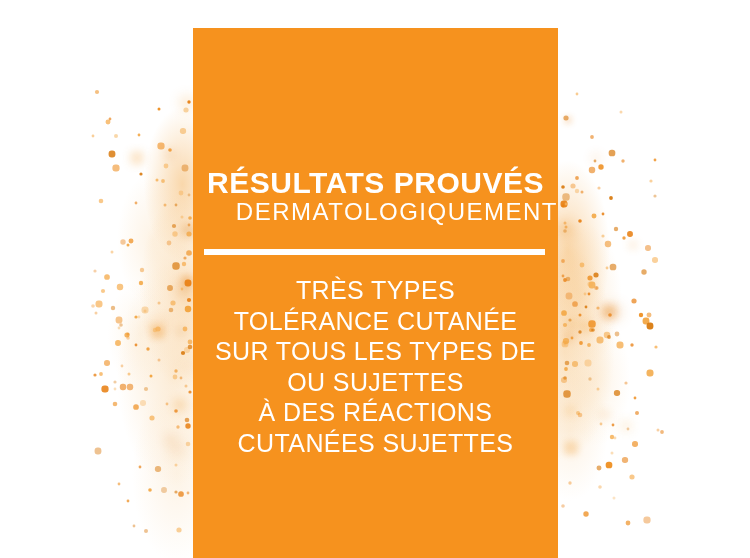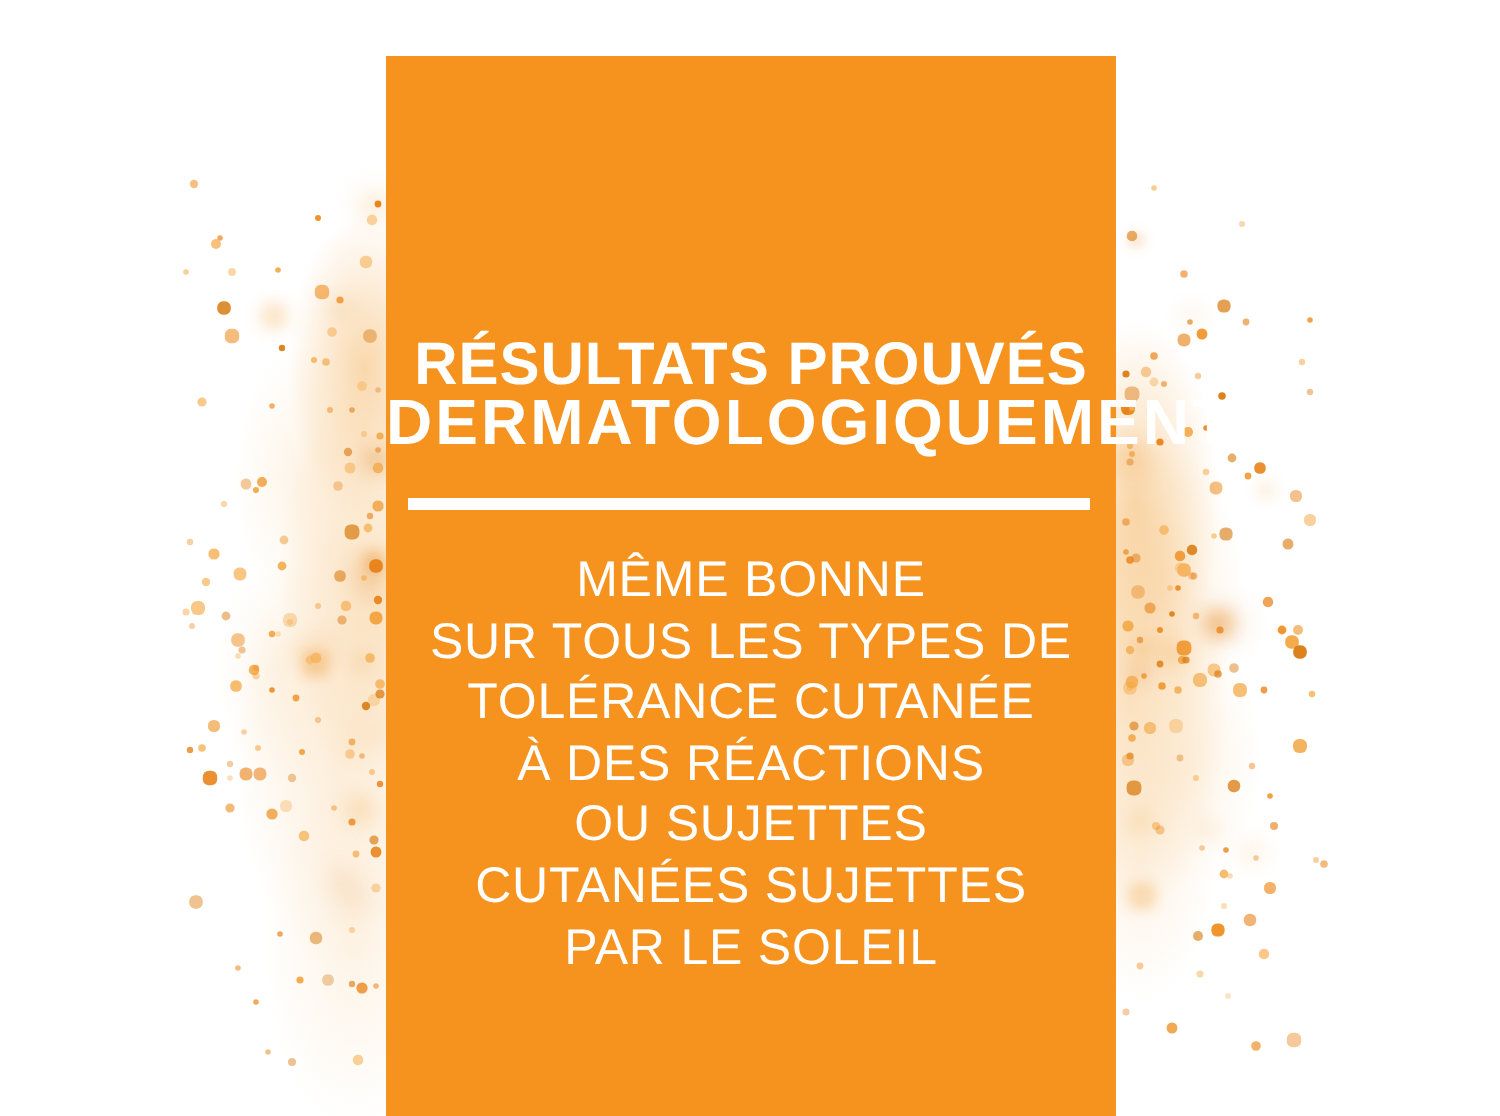--- a/index.html
+++ b/index.html
@@ -40,21 +40,21 @@
     background:var(--orange,#F6921E);
     color:var(--text,#ffffff);
   }
   .h1{
     position:absolute;top:139px;left:0;right:0;
     text-align:center;font-weight:bold;font-size:30px;line-height:32px;
     letter-spacing:0.5px;white-space:nowrap;
   }
   .h2{
     position:absolute;top:171px;left:0;right:0;
-    text-align:left;font-weight:bold;font-size:32px;line-height:25px;
+    text-align:right;font-weight:normal;font-size:24px;line-height:25px;
     letter-spacing:1.5px;white-space:nowrap;
   }
   .rule{
     position:absolute;top:221px;left:11px;right:13px;height:6px;
     background:var(--rule,#ffffff);
   }
   .claims{
     position:absolute;top:247px;left:0;right:0;
     text-align:center;font-size:25px;line-height:30.6px;
     font-weight:normal;letter-spacing:0.4px;
@@ -68,22 +68,21 @@
   <div class="splatter left"></div>
   <div class="splatter right"></div>
   <div class="dots" id="dots-left" style="box-shadow: rgba(246, 178, 90, 0.76) 151px 389px 0px 1.6px, rgba(238, 142, 31, 0.95) 158px 80px 0px 0.5px, rgba(242, 163, 60, 0.89) 135px 288px 0px 0.6px, rgba(217, 123, 16, 0.38) 114px 353px 0px 0.6px, rgba(238, 142, 31, 0.74) 127px 472px 0px 0.4px, rgba(238, 142, 31, 0.66) 188px 224px 0px 1.8px, rgba(246, 178, 90, 0.86) 189px 313px 0px 1.4px, rgba(217, 123, 16, 0.43) 120px 296px 0px 0.8px, rgba(242, 163, 60, 0.44) 115px 107px 0px 1px, rgba(246, 178, 90, 0.7) 100px 172px 0px 1.3px, rgba(238, 142, 31, 0.4) 121px 337px 0px 0.4px, rgba(238, 142, 31, 0.6) 106px 334px 0px 2px, rgba(232, 127, 18, 0.95) 188px 73px 0px 0.7px, rgba(232, 127, 18, 0.36) 168px 214px 0px 1.4px, rgba(246, 178, 90, 0.67) 128px 345px 0px 0.5px, rgba(238, 142, 31, 0.36) 127px 309px 0px 0.8px, rgba(217, 123, 16, 0.71) 175px 237px 0px 2.7px, rgba(242, 163, 60, 0.41) 187px 415px 0px 1.3px, rgba(246, 178, 90, 0.87) 117px 314px 0px 1.9px, rgba(217, 123, 16, 0.56) 175px 176px 0px 0.4px, rgba(232, 127, 18, 0.62) 135px 174px 0px 0.4px, rgba(246, 178, 90, 0.72) 98px 275px 0px 2.5px, rgba(238, 142, 31, 0.41) 158px 274px 0px 0.5px, rgba(246, 178, 90, 0.52) 175px 436px 0px 0.5px, rgba(232, 127, 18, 0.81) 135px 316px 0px 0.4px, rgba(242, 163, 60, 0.37) 144px 281px 0px 2.5px, rgba(246, 178, 90, 0.51) 181px 188px 0px 0.5px, rgba(217, 123, 16, 0.36) 188px 166px 0px 0.4px, rgba(246, 178, 90, 0.54) 111px 223px 0px 0.5px, rgba(246, 178, 90, 0.75) 172px 274px 0px 1.6px, rgba(217, 123, 16, 0.59) 169px 259px 0px 1.9px, rgba(232, 127, 18, 0.89) 188px 271px 0px 1.1px, rgba(238, 142, 31, 0.59) 118px 455px 0px 0.4px, rgba(217, 123, 16, 0.75) 189px 318px 0px 1.3px, rgba(238, 142, 31, 0.45) 141px 241px 0px 1.2px, rgba(242, 163, 60, 0.45) 185px 81px 0px 1.6px, rgba(242, 163, 60, 0.86) 138px 106px 0px 0.4px, rgba(238, 142, 31, 0.73) 130px 212px 0px 1.5px, rgba(242, 163, 60, 0.37) 118px 299px 0px 0.4px, rgba(246, 178, 90, 0.58) 174px 205px 0px 1.7px, rgba(242, 163, 60, 0.73) 188px 205px 0px 1.6px, rgba(246, 178, 90, 0.41) 114px 360px 0px 0.4px, rgba(232, 127, 18, 0.77) 94px 346px 0px 0.6px, rgba(238, 142, 31, 0.56) 96px 63px 0px 1.1px, rgba(232, 127, 18, 0.6) 184px 229px 0px 0.6px, rgba(246, 178, 90, 0.79) 181px 260px 0px 0.4px, rgba(246, 178, 90, 0.75) 119px 258px 0px 2.2px, rgba(217, 123, 16, 0.5) 170px 281px 0px 1.3px, rgba(246, 178, 90, 0.39) 142px 374px 0px 2px, rgba(246, 178, 90, 0.4) 144px 282px 0px 0.5px, rgba(246, 178, 90, 0.69) 102px 262px 0px 1.1px, rgba(246, 178, 90, 0.8) 183px 235px 0px 1.2px, rgba(217, 123, 16, 0.46) 133px 497px 0px 0.4px, rgba(238, 142, 31, 0.37) 92px 277px 0px 0.8px, rgba(238, 142, 31, 0.54) 177px 398px 0px 0.7px, rgba(238, 142, 31, 0.79) 169px 121px 0px 0.8px, rgba(238, 142, 31, 0.5) 127px 305px 0px 0.6px, rgba(238, 142, 31, 0.58) 115px 139px 0px 2.6px, rgba(217, 123, 16, 0.5) 112px 279px 0px 1.2px, rgba(242, 163, 60, 0.84) 140px 254px 0px 1.2px, rgba(242, 163, 60, 0.94) 187px 280px 0px 2.2px, rgba(238, 142, 31, 0.62) 175px 342px 0px 0.7px, rgba(232, 127, 18, 0.54) 187px 464px 0px 0.4px, rgba(246, 178, 90, 0.87) 184px 300px 0px 1.4px, rgba(217, 123, 16, 0.45) 145px 502px 0px 1px, rgba(242, 163, 60, 0.81) 189px 189px 0px 0.8px, rgba(217, 123, 16, 0.36) 163px 461px 0px 1.9px, rgba(217, 123, 16, 0.63) 175px 463px 0px 0.6px, rgba(246, 178, 90, 0.59) 165px 137px 0px 1.4px, rgba(232, 127, 18, 0.69) 139px 438px 0px 0.4px, rgba(217, 123, 16, 0.85) 111px 125px 0px 2.4px, rgba(217, 123, 16, 0.91) 140px 145px 0px 0.6px, rgba(238, 142, 31, 0.41) 95px 284px 0px 0.5px, rgba(242, 163, 60, 0.89) 149px 461px 0px 0.8px, rgba(232, 127, 18, 0.6) 122px 358px 0px 2.2px, rgba(238, 142, 31, 0.61) 160px 117px 0px 2.6px, rgba(246, 178, 90, 0.61) 178px 501px 0px 1.6px, rgba(232, 127, 18, 0.39) 158px 331px 0px 0.5px, rgba(238, 142, 31, 0.53) 164px 176px 0px 0.5px, rgba(242, 163, 60, 0.49) 182px 102px 0px 2.1px, rgba(246, 178, 90, 0.8) 100px 345px 0px 0.9px, rgba(232, 127, 18, 0.74) 180px 465px 0px 1.8px, rgba(217, 123, 16, 0.52) 157px 440px 0px 2.1px, rgba(217, 123, 16, 0.45) 184px 139px 0px 2.4px, rgba(246, 178, 90, 0.86) 156px 151px 0px 0.5px, rgba(242, 163, 60, 0.89) 127px 216px 0px 0.5px, rgba(232, 127, 18, 0.56) 129px 358px 0px 2.2px, rgba(246, 178, 90, 0.84) 106px 248px 0px 1.8px, rgba(246, 178, 90, 0.8) 157px 300px 0px 1.6px, rgba(217, 123, 16, 0.46) 97px 422px 0px 2.4px, rgba(217, 123, 16, 0.41) 145px 360px 0px 1.1px, rgba(242, 163, 60, 0.47) 174px 348px 0px 1.4px, rgba(238, 142, 31, 0.62) 114px 375px 0px 1.3px, rgba(232, 127, 18, 0.48) 180px 349px 0px 0.4px, rgba(217, 123, 16, 0.67) 186px 391px 0px 1.3px, rgba(246, 178, 90, 0.8) 107px 93px 0px 1.5px, rgba(246, 178, 90, 0.56) 154px 301px 0px 1.2px, rgba(238, 142, 31, 0.8) 147px 320px 0px 0.7px, rgba(242, 163, 60, 0.62) 162px 152px 0px 0.9px, rgba(232, 127, 18, 0.92) 187px 254px 0px 2.4px, rgba(232, 127, 18, 0.82) 189px 363px 0px 0.6px, rgba(232, 127, 18, 0.76) 175px 382px 0px 0.8px, rgba(242, 163, 60, 0.94) 150px 347px 0px 0.5px, rgba(246, 178, 90, 0.39) 186px 321px 0px 2px, rgba(217, 123, 16, 0.62) 173px 197px 0px 1.1px, rgba(246, 178, 90, 0.49) 180px 164px 0px 1.4px, rgba(238, 142, 31, 0.51) 118px 291px 0px 2.4px, rgba(246, 178, 90, 0.37) 138px 288px 0px 0.4px, rgba(232, 127, 18, 0.54) 188px 196px 0px 0.4px, rgba(232, 127, 18, 0.85) 187px 397px 0px 1.7px, rgba(232, 127, 18, 0.42) 122px 213px 0px 1.7px, rgba(246, 178, 90, 0.62) 92px 107px 0px 0.4px, rgba(217, 123, 16, 0.9) 182px 324px 0px 1.1px, rgba(232, 127, 18, 0.37) 94px 242px 0px 0.6px, rgba(238, 142, 31, 0.71) 135px 378px 0px 1.8px, rgba(238, 142, 31, 0.47) 166px 375px 0px 0.4px, rgba(232, 127, 18, 0.87) 104px 360px 0px 2.6px, rgba(238, 142, 31, 0.42) 185px 357px 0px 0.5px, rgba(242, 163, 60, 0.8) 126px 306px 0px 1.6px, rgba(232, 127, 18, 0.67) 109px 90px 0px 0.4px, rgba(238, 142, 31, 0.3) 157px 303px 6px 5.7px, rgba(232, 127, 18, 0.3) 186px 252px 6px 4.5px, rgba(217, 123, 16, 0.3) 187px 201px 9px 5.1px, rgba(238, 142, 31, 0.3) 161px 294px 12px 2.5px, rgba(217, 123, 16, 0.3) 169px 125px 10px 2.3px, rgba(246, 178, 90, 0.3) 186px 74px 12px 5.6px, rgba(217, 123, 16, 0.3) 169px 410px 12px 2.6px, rgba(217, 123, 16, 0.3) 183px 260px 12px 4.8px, rgba(217, 123, 16, 0.3) 176px 420px 14px 3.6px, rgba(246, 178, 90, 0.3) 151px 298px 11px 3.6px, rgba(242, 163, 60, 0.3) 136px 129px 8px 5.4px, rgba(242, 163, 60, 0.3) 179px 376px 10px 4.8px, rgba(242, 163, 60, 0.3) 187px 338px 13px 2.4px, rgba(217, 123, 16, 0.3) 180px 302px 9px 2.1px;"></div>
   <div class="dots" id="dots-right" style="box-shadow: rgba(217, 123, 16, 0.62) 598px 439px 0px 1.5px, rgba(217, 123, 16, 0.62) 615px 200px 0px 1.2px, rgba(232, 127, 18, 0.44) 625px 354px 0px 0.6px, rgba(246, 178, 90, 0.78) 581px 236px 0px 1.4px, rgba(246, 178, 90, 0.54) 584px 265px 0px 0.4px, rgba(217, 123, 16, 0.37) 627px 400px 0px 0.4px, rgba(246, 178, 90, 0.84) 565px 175px 0px 0.4px, rgba(232, 127, 18, 0.61) 591px 141px 0px 2.2px, rgba(238, 142, 31, 0.49) 564px 194px 0px 0.5px, rgba(246, 178, 90, 0.71) 631px 448px 0px 1.6px, rgba(246, 178, 90, 0.87) 611px 408px 0px 1.2px, rgba(242, 163, 60, 0.84) 565px 340px 0px 0.9px, rgba(242, 163, 60, 0.76) 588px 316px 0px 0.9px, rgba(238, 142, 31, 0.68) 627px 494px 0px 1.4px, rgba(238, 142, 31, 0.58) 648px 286px 0px 1.5px, rgba(232, 127, 18, 0.63) 562px 247px 0px 0.4px, rgba(232, 127, 18, 0.42) 646px 491px 0px 2.6px, rgba(232, 127, 18, 0.63) 636px 384px 0px 1px, rgba(232, 127, 18, 0.39) 562px 477px 0px 0.8px, rgba(238, 142, 31, 0.94) 608px 436px 0px 2.3px, rgba(232, 127, 18, 0.77) 612px 396px 0px 0.4px, rgba(242, 163, 60, 0.5) 602px 207px 0px 0.6px, rgba(238, 142, 31, 0.81) 654px 131px 0px 0.4px, rgba(238, 142, 31, 0.44) 598px 159px 0px 0.6px, rgba(217, 123, 16, 0.61) 565px 89px 0px 1.6px, rgba(232, 127, 18, 0.43) 596px 259px 0px 0.7px, rgba(232, 127, 18, 0.9) 563px 175px 0px 2.5px, rgba(232, 127, 18, 0.76) 631px 316px 0px 0.7px, rgba(217, 123, 16, 0.94) 610px 169px 0px 0.9px, rgba(242, 163, 60, 0.42) 599px 458px 0px 0.8px, rgba(232, 127, 18, 0.68) 576px 149px 0px 0.9px, rgba(242, 163, 60, 0.42) 620px 83px 0px 0.5px, rgba(242, 163, 60, 0.64) 599px 311px 0px 2.5px, rgba(246, 178, 90, 0.6) 650px 152px 0px 0.6px, rgba(217, 123, 16, 0.74) 566px 365px 0px 2.7px, rgba(232, 127, 18, 0.55) 661px 403px 0px 0.9px, rgba(217, 123, 16, 0.88) 585px 278px 0px 0.4px, rgba(246, 178, 90, 0.6) 654px 231px 0px 2px, rgba(232, 127, 18, 0.86) 602px 185px 0px 0.4px, rgba(246, 178, 90, 0.46) 614px 409px 0px 0.4px, rgba(246, 178, 90, 0.64) 606px 239px 0px 0.4px, rgba(232, 127, 18, 0.79) 564px 251px 0px 0.9px, rgba(238, 142, 31, 0.68) 634px 415px 0px 2px, rgba(238, 142, 31, 0.57) 597px 279px 0px 0.6px, rgba(242, 163, 60, 0.72) 565px 312px 0px 2.1px, rgba(238, 142, 31, 0.44) 579px 386px 0px 1.3px, rgba(232, 127, 18, 0.58) 574px 275px 0px 1.8px, rgba(246, 178, 90, 0.57) 564px 315px 0px 0.5px, rgba(246, 178, 90, 0.46) 589px 255px 0px 1.6px, rgba(238, 142, 31, 0.82) 589px 249px 0px 1.6px, rgba(238, 142, 31, 0.4) 563px 351px 0px 2px, rgba(217, 123, 16, 0.48) 567px 250px 0px 1.3px, rgba(242, 163, 60, 0.72) 591px 256px 0px 2.4px, rgba(242, 163, 60, 0.82) 649px 344px 0px 2.5px, rgba(238, 142, 31, 0.88) 600px 138px 0px 1.7px, rgba(232, 127, 18, 0.38) 568px 267px 0px 2.4px, rgba(238, 142, 31, 0.76) 571px 309px 0px 0.4px, rgba(242, 163, 60, 0.85) 593px 187px 0px 1.5px, rgba(238, 142, 31, 0.83) 580px 314px 0px 0.9px, rgba(232, 127, 18, 0.6) 591px 108px 0px 0.9px, rgba(232, 127, 18, 0.54) 562px 232px 0px 0.9px, rgba(238, 142, 31, 0.76) 585px 485px 0px 1.7px, rgba(232, 127, 18, 0.83) 588px 265px 0px 0.4px, rgba(217, 123, 16, 0.81) 579px 303px 0px 0.7px, rgba(238, 142, 31, 0.44) 569px 454px 0px 0.7px, rgba(217, 123, 16, 0.62) 612px 238px 0px 2.3px, rgba(217, 123, 16, 0.63) 643px 243px 0px 1.7px, rgba(242, 163, 60, 0.6) 574px 335px 0px 2px, rgba(232, 127, 18, 0.87) 629px 205px 0px 1.9px, rgba(242, 163, 60, 0.39) 576px 162px 0px 1.2px, rgba(217, 123, 16, 0.87) 595px 246px 0px 1.6px, rgba(232, 127, 18, 0.61) 622px 132px 0px 0.7px, rgba(217, 123, 16, 0.47) 616px 305px 0px 1.4px, rgba(217, 123, 16, 0.48) 565px 168px 0px 2.7px, rgba(217, 123, 16, 0.93) 562px 158px 0px 0.8px, rgba(242, 163, 60, 0.67) 564px 296px 0px 1.1px, rgba(246, 178, 90, 0.57) 564px 315px 0px 2.3px, rgba(217, 123, 16, 0.77) 592px 301px 0px 0.8px, rgba(246, 178, 90, 0.58) 597px 360px 0px 0.5px, rgba(217, 123, 16, 0.57) 569px 291px 0px 0.6px, rgba(232, 127, 18, 0.58) 581px 163px 0px 0.5px, rgba(238, 142, 31, 0.84) 634px 369px 0px 0.4px, rgba(246, 178, 90, 0.83) 655px 318px 0px 0.6px, rgba(232, 127, 18, 0.7) 633px 272px 0px 1.6px, rgba(217, 123, 16, 0.44) 564px 202px 0px 0.8px, rgba(217, 123, 16, 0.69) 608px 308px 0px 0.9px, rgba(232, 127, 18, 0.75) 609px 286px 0px 0.8px, rgba(246, 178, 90, 0.43) 611px 424px 0px 0.5px, rgba(246, 178, 90, 0.66) 576px 65px 0px 0.4px, rgba(238, 142, 31, 0.41) 657px 401px 0px 0.5px, rgba(238, 142, 31, 0.57) 607px 215px 0px 2.2px, rgba(238, 142, 31, 0.92) 640px 286px 0px 1.2px, rgba(238, 142, 31, 0.39) 563px 175px 0px 0.6px, rgba(238, 142, 31, 0.45) 600px 395px 0px 0.4px, rgba(238, 142, 31, 0.44) 572px 157px 0px 1.6px, rgba(217, 123, 16, 0.95) 649px 297px 0px 2.4px, rgba(217, 123, 16, 0.68) 564px 349px 0px 0.8px, rgba(217, 123, 16, 0.63) 594px 132px 0px 0.4px, rgba(242, 163, 60, 0.84) 563px 284px 0px 1.8px, rgba(232, 127, 18, 0.91) 579px 192px 0px 0.8px, rgba(217, 123, 16, 0.44) 654px 167px 0px 0.6px, rgba(246, 178, 90, 0.44) 587px 334px 0px 2.5px, rgba(246, 178, 90, 0.84) 619px 316px 0px 2.5px, rgba(232, 127, 18, 0.39) 595px 259px 0px 0.9px, rgba(217, 123, 16, 0.63) 566px 334px 0px 1.3px, rgba(238, 142, 31, 0.69) 590px 301px 0px 1px, rgba(238, 142, 31, 0.81) 623px 209px 0px 0.7px, rgba(217, 123, 16, 0.39) 589px 350px 0px 0.7px, rgba(232, 127, 18, 0.49) 647px 219px 0px 2px, rgba(246, 178, 90, 0.67) 606px 306px 0px 2.2px, rgba(217, 123, 16, 0.76) 616px 364px 0px 2.1px, rgba(246, 178, 90, 0.35) 613px 469px 0px 0.5px, rgba(242, 163, 60, 0.91) 645px 292px 0px 2.4px, rgba(238, 142, 31, 0.89) 562px 177px 0px 0.4px, rgba(238, 142, 31, 0.82) 591px 295px 0px 2.7px, rgba(238, 142, 31, 0.54) 565px 198px 0px 0.5px, rgba(217, 123, 16, 0.71) 611px 124px 0px 2.3px, rgba(232, 127, 18, 0.59) 624px 431px 0px 2.1px, rgba(232, 127, 18, 0.8) 579px 286px 0px 0.5px, rgba(242, 163, 60, 0.52) 577px 384px 0px 1px, rgba(217, 123, 16, 0.3) 612px 283px 14px 5.6px, rgba(232, 127, 18, 0.3) 567px 91px 6px 2.4px, rgba(238, 142, 31, 0.3) 632px 216px 8px 2.2px, rgba(242, 163, 60, 0.3) 585px 298px 10px 5.4px, rgba(242, 163, 60, 0.3) 570px 419px 6px 5.8px, rgba(242, 163, 60, 0.3) 570px 295px 8px 3.6px, rgba(238, 142, 31, 0.3) 604px 386px 10px 2.4px, rgba(232, 127, 18, 0.3) 609px 283px 9px 3.4px, rgba(246, 178, 90, 0.3) 569px 382px 9px 3.9px, rgba(238, 142, 31, 0.3) 564px 200px 12px 6px, rgba(238, 142, 31, 0.3) 607px 283px 9px 5.4px, rgba(242, 163, 60, 0.3) 625px 397px 11px 3.2px, rgba(232, 127, 18, 0.3) 568px 308px 9px 3.4px, rgba(232, 127, 18, 0.3) 595px 129px 11px 2.1px;"></div>
 
   <div class="panel">
     <div class="h1">RÉSULTATS PROUVÉS</div>
     <div class="h2">DERMATOLOGIQUEMENT</div>
     <div class="rule"></div>
     <div class="claims">
-      <span>MÊME BONNE</span>
+      <span>TRÈS TYPES</span>
+      <span>TOLÉRANCE CUTANÉE</span>
       <span>SUR TOUS LES TYPES DE</span>
-      <span>TOLÉRANCE CUTANÉE</span>
+      <span>OU SUJETTES</span>
       <span>À DES RÉACTIONS</span>
-      <span>OU SUJETTES</span>
       <span>CUTANÉES SUJETTES</span>
-      <span>PAR LE SOLEIL</span>
     </div>
   </div>
 </div>
 
 </body></html>

